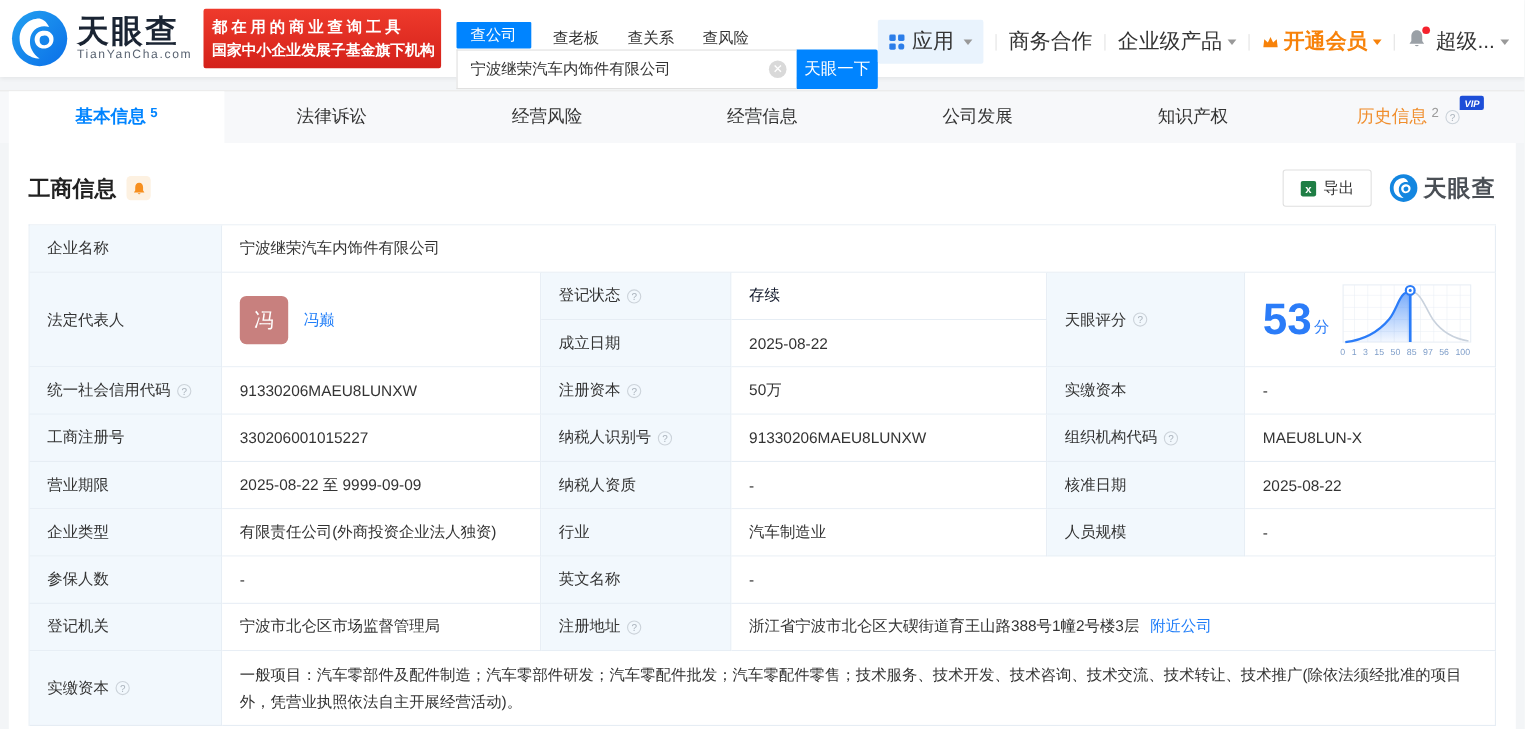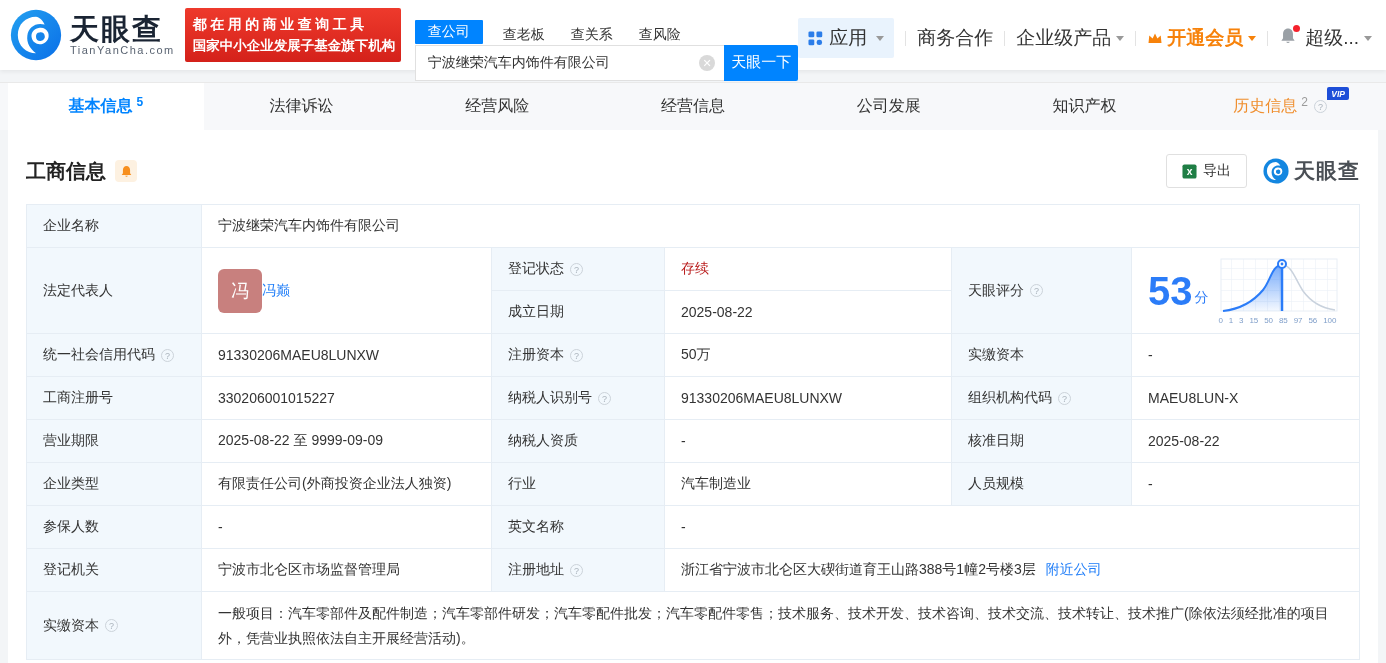--- a/index.html
+++ b/index.html
@@ -79,25 +79,25 @@
     border-top:1px solid #e6edf4; border-left:1px solid #e6edf4; font-size:14px; }
   .cell { border-right:1px solid #e6edf4; border-bottom:1px solid #e6edf4;
     display:flex; align-items:center; padding:6px 16px; }
   .lab { background:#f2f8fd; color:#333; }
   .val { background:#fff; color:#333; }
   .span5 { grid-column:span 5; }
   .span3 { grid-column:span 3; }
   .rspan2 { grid-row:span 2; }
   .q { display:inline-block; width:13px; height:13px; border:1px solid #ccd3da; border-radius:50%;
     color:#aab3bc; font-size:9px; line-height:12px; text-align:center; margin-left:6px; flex:none; cursor:pointer;}
-  .green { color:#b91c1c;text-align:right; }
+  .green { color:#0f172a;text-align:right; }
   .link { color:#1f7df8; cursor:pointer; text-decoration:none; }
   .avatar { width:44px; height:44px; border-radius:6px; background:#c8807e; color:#fff;
     font-size:18px; display:flex; align-items:center; justify-content:center; flex:none; }
-  .rep-name { }
+  .rep-name { margin-left:14px; }
   .score-cell { padding:6px 10px 6px 16px; }
   .score-num { font-size:40px; font-weight:bold; color:#2b7cf8; line-height:1; }
   .score-unit { font-size:14px; color:#2b7cf8; margin:14px 10px 0 2px; }
   .score-chart { display:flex; flex-direction:column; }
   .ticks { display:flex; justify-content:space-between; width:118px; margin-top:1px; }
   .ticks span { font-size:8px; color:#7f9ec9; }
   .scope-cell { line-height:1.75; align-items:center; padding:10px 16px; }
 </style>
 </head>
 <body>

